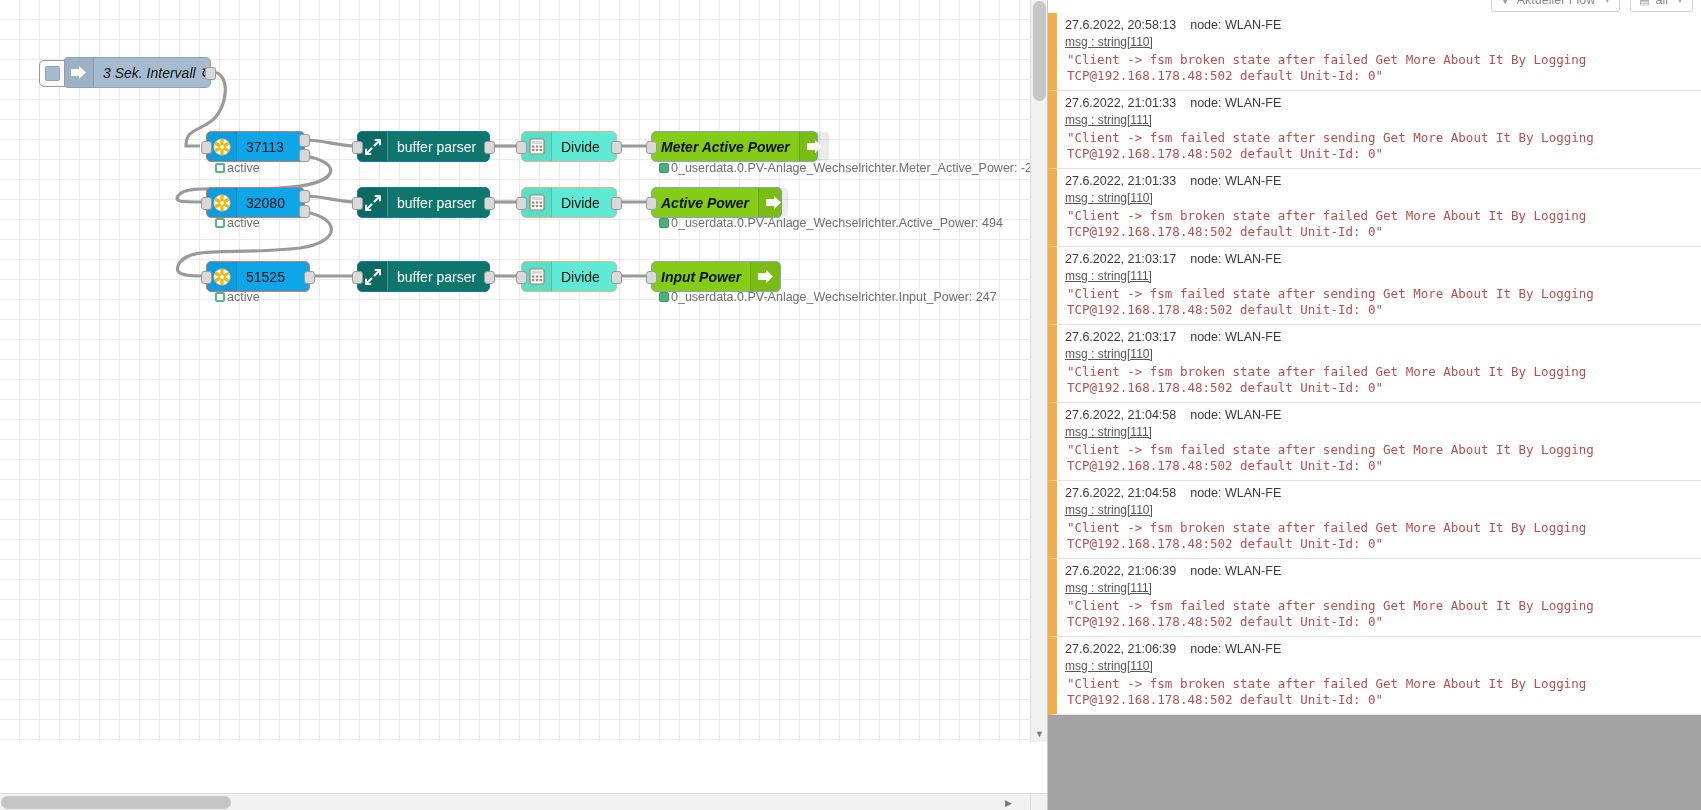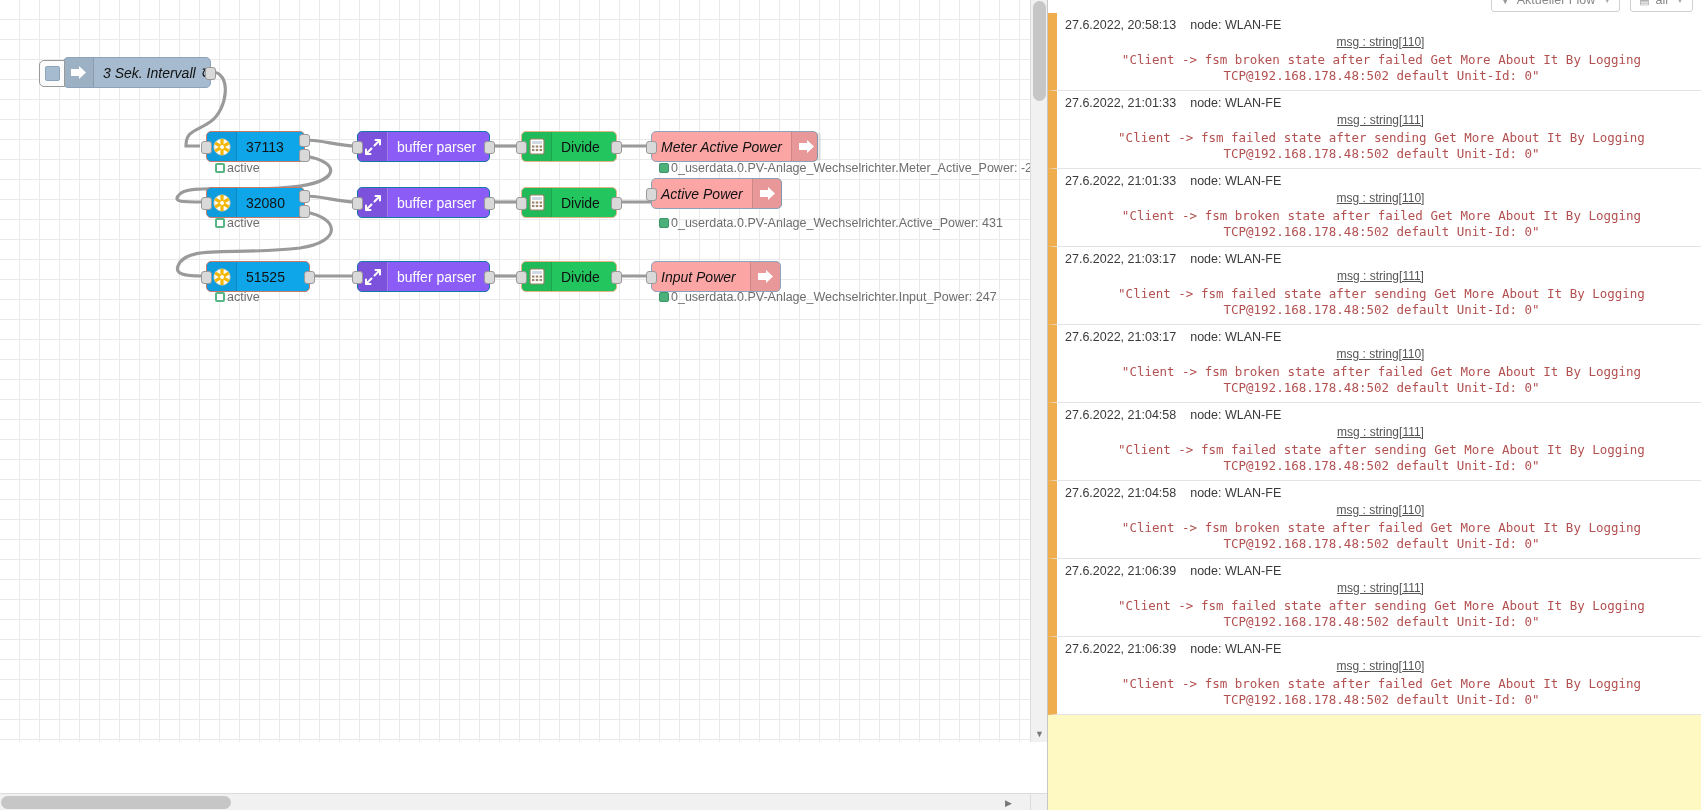--- a/index.html
+++ b/index.html
@@ -72,23 +72,23 @@
     background: #d9d9d9;
     border: 1px solid #999;
     border-radius: 3px;
   }
   .port.in  { left: -6px; }
   .port.out { right: -6px; }
 
   
   .n-inject   { background: #a6bbcf; border-color: #8ca4bb; }
   .n-modbus   { background: #0ea5e9; border-color: #c77a68; }
-  .n-buffer   { background: #8b5cf6; border-color: #1479a9; color: #fff; align-items: center; }
-  .n-function { background: #22c55e; border-color: #e3b487; text-align: center; }
-  .n-out      { background: #fca5a5; border-color: #8ca4bb; }
+  .n-buffer   { background: #0f766e; border-color: #1479a9; color: #fff; align-items: center; }
+  .n-function { background: #5eead4; border-color: #e3b487; text-align: center; }
+  .n-out      { background: #84cc16; border-color: #8ca4bb; font-weight: bold; }
 
   .n-buffer .node-icon { background: rgba(0,0,0,0.10); border-right-color: rgba(255,255,255,0.25); }
   .n-out .node-icon-right { background: rgba(0,0,0,0.08); }
 
   .italic-label { font-style: italic; }
 
   
   .inject-btn {
     position: absolute;
     left: -25px; top: 2px;
@@ -195,22 +195,21 @@
     font-size: 12.5px; color: #888;
     white-space: nowrap;
   }
   .tb-btn .caret { font-size: 8px; color: #aaa; margin-left: 2px; }
   .tb-icon { font-size: 11px; color: #9a9a9a; }
 
   #debug-list {
     position: absolute; left: 0; top: 13px;
     width: 654px; height: 797px;
     overflow: hidden;
-    background: #fef9c3;
-    text-align: center;
+    background: #a3a3a3;
   }
   .dbg-msg {
     border-bottom: 1px solid #e3e3e3;
     border-left: 9px solid #f0ad4e;
     padding: 5px 6px 6px 8px;
     background: #fff;
   }
   .dbg-head {
     font-size: 12.5px; color: #444;
     display: flex; gap: 14px; align-items: baseline;
@@ -392,32 +391,32 @@
             <rect x="3" y="11" width="2.4" height="2.1"></rect>
               <rect x="6.8" y="11" width="2.4" height="2.1"></rect>
               <rect x="10.6" y="11" width="2.4" height="2.1"></rect>
           </g>
         </svg>
       </div>
       <span class="nlabel">Divide</span>
       <span class="port out" style="top:9px;"></span>
     </div>
 
-    <div class="node n-out" style="left:651px; top:178px; width:131px;">
+    <div class="node n-out" style="left:651px; top:187px; width:131px;">
       <span class="port in" style="top:9px;"></span>
       <span class="nlabel italic-label">Active Power</span>
       <div class="node-icon-right">
         <svg width="17" height="15" viewBox="0 0 17 15">
           <path d="M1 4 H9 V1 L16 7.5 L9 14 V11 H1 Z" fill="#ffffff"></path>
         </svg>
       </div>
     </div>
     <div class="node-status" style="left:659px; top:216px;">
       <i class="status-dot-green"></i>
-      <span>0_userdata.0.PV-Anlage_Wechselrichter.Active_Power: 431</span>
+      <span>0_userdata.0.PV-Anlage_Wechselrichter.Active_Power: 494</span>
     </div>
 
     <div class="node n-modbus" style="left:206px; top:261px; width:104px;">
       <span class="port in" style="top:9px;"></span>
       <div class="node-icon">
         <svg width="18" height="18" viewBox="0 0 20 20">
           <circle cx="10" cy="10" r="9" fill="#ffffff" stroke="#d0c9a0" stroke-width="1"></circle>
           <g fill="#f2b705">
             <rect x="8.2" y="1.2" width="3.6" height="17.6" rx="1.4"></rect>
             <rect x="8.2" y="1.2" width="3.6" height="17.6" rx="1.4" transform="rotate(60 10 10)"></rect>

